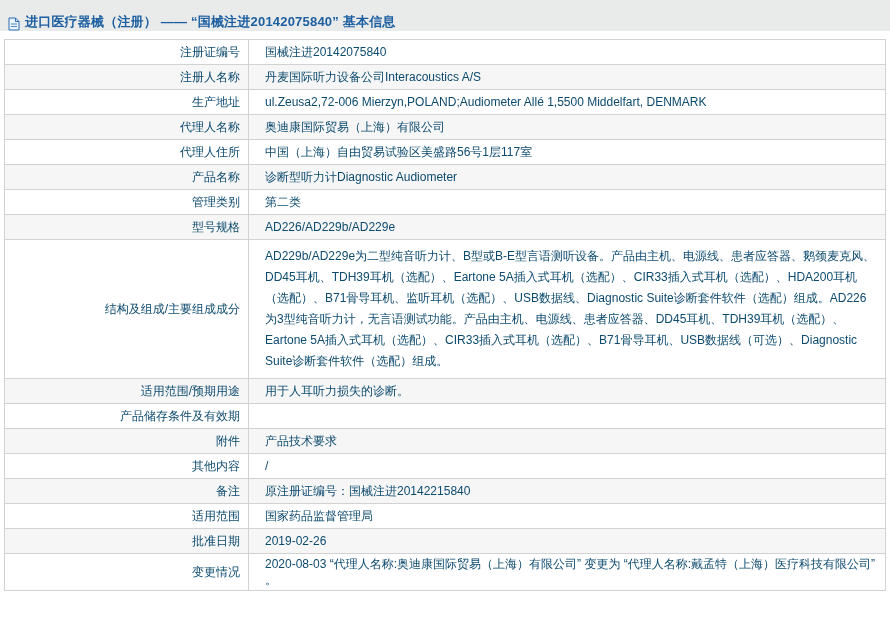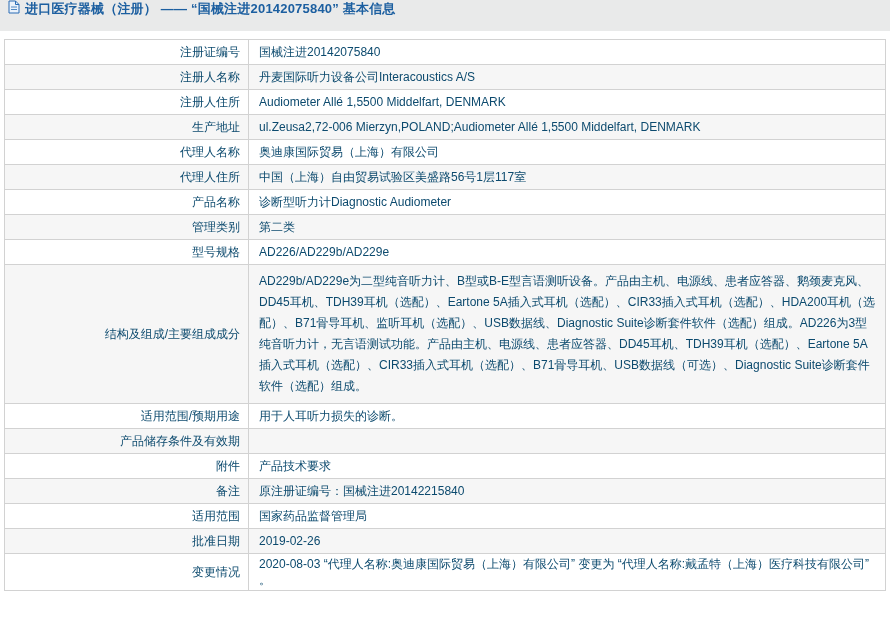--- a/index.html
+++ b/index.html
@@ -8,21 +8,21 @@
     width: 890px;
     height: 624px;
     overflow: hidden;
     background: #ffffff;
     font-family: "Liberation Sans", "DejaVu Sans", sans-serif;
   }
   .page-header {
     height: 31px;
     background: #e9eaea;
     display: flex;
-    align-items: flex-start;
+    align-items: flex-end;
     padding-left: 8px;
     box-sizing: border-box;
   }
   .doc-icon { display: inline-flex; margin-right: 5px; }
   .page-title {
     color: #1c5fa0;
     font-weight: bold;
     font-size: 13px;
     letter-spacing: 0.2px;
   }
@@ -40,21 +40,21 @@
     vertical-align: middle;
     line-height: 16px;
   }
   table.info-table tr { height: 25px; background: #ffffff; }
   table.info-table tr:nth-child(even) { background: #f6f6f6; }
   td.lbl {
     width: 244px;
     text-align: right;
     padding: 2px 8px 2px 4px;
   }
-  td.val { padding: 2px 8px 2px 10px; }
+  td.val { padding: 2px 8px 2px 16px; }
   tr.tall td.val {
     line-height: 21px;
     padding-top: 6px;
     padding-bottom: 6px;
   }
 </style>
 </head>
 <body>
 
 <div class="page-header">
@@ -70,24 +70,20 @@
 
 <table class="info-table">
   <tbody>
       <tr>
         <td class="lbl"><span>注册证编号</span></td>
         <td class="val"><span>国械注进20142075840</span></td>
       </tr>
       <tr>
         <td class="lbl"><span>注册人名称</span></td>
         <td class="val"><span>丹麦国际听力设备公司Interacoustics A/S</span></td>
-      </tr>
-      <tr>
-        <td class="lbl"><span>注册人住所</span></td>
-        <td class="val"><span>Audiometer Allé 1,5500 Middelfart, DENMARK</span></td>
       </tr>
       <tr>
         <td class="lbl"><span>生产地址</span></td>
         <td class="val"><span>ul.Zeusa2,72-006 Mierzyn,POLAND;Audiometer Allé 1,5500 Middelfart, DENMARK</span></td>
       </tr>
       <tr>
         <td class="lbl"><span>代理人名称</span></td>
         <td class="val"><span>奥迪康国际贸易（上海）有限公司</span></td>
       </tr>
       <tr>
@@ -116,20 +112,24 @@
       </tr>
       <tr>
         <td class="lbl"><span>产品储存条件及有效期</span></td>
         <td class="val"><span></span></td>
       </tr>
       <tr>
         <td class="lbl"><span>附件</span></td>
         <td class="val"><span>产品技术要求</span></td>
       </tr>
       <tr>
+        <td class="lbl"><span>其他内容</span></td>
+        <td class="val"><span>/</span></td>
+      </tr>
+      <tr>
         <td class="lbl"><span>备注</span></td>
         <td class="val"><span>原注册证编号：国械注进20142215840</span></td>
       </tr>
       <tr>
         <td class="lbl"><span>适用范围</span></td>
         <td class="val"><span>国家药品监督管理局</span></td>
       </tr>
       <tr>
         <td class="lbl"><span>批准日期</span></td>
         <td class="val"><span>2019-02-26</span></td>

